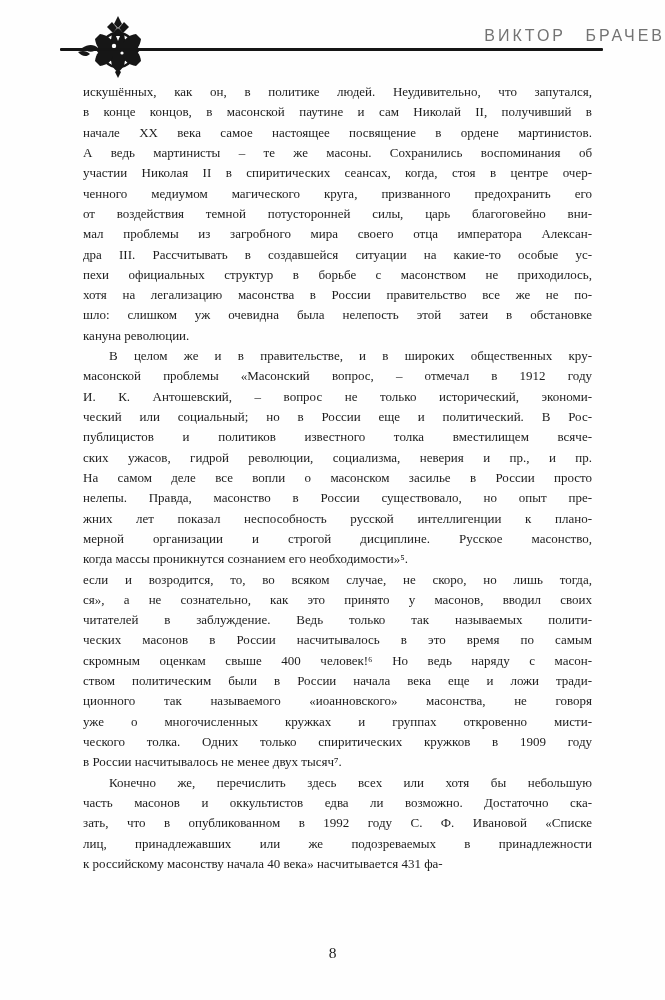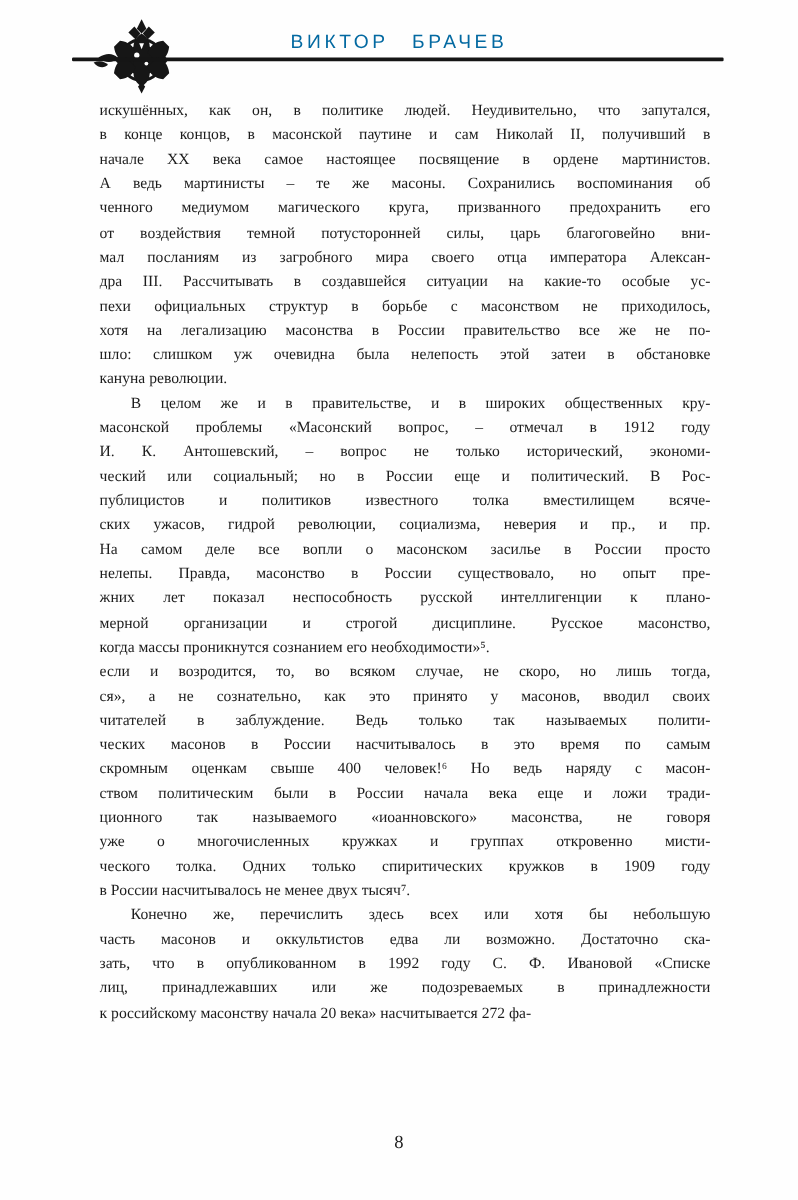--- a/index.html
+++ b/index.html
@@ -9,24 +9,24 @@
     margin:0 auto;
     background:#fefefe;
     overflow:hidden;
     font-family:"Liberation Serif","DejaVu Serif",serif;
     color:#1c1c1c;
   }
 
   
   .running-head {
     position:absolute; left:0; right:0; top:27px;
-    text-align:center;
+    text-align:right;
     font-family:"Liberation Sans","DejaVu Sans",sans-serif;
     font-size:16px; letter-spacing:3px; word-spacing:12px;
-    color:#0369a1;
+    color:#737373;
   }
   .header-rule {
     position:absolute; left:60px; right:62px; top:48px;
     height:2.5px; background:#151515; border-radius:1px;
   }
   .ornament {
     position:absolute; left:72px; top:12px;
     width:92px; height:70px;
   }
 
@@ -92,23 +92,24 @@
 
   <div class="running-head">ВИКТОР  БРАЧЕВ</div>
 
   <div class="header-rule"></div>
 
   <div class="text-block" id="text-block">
       <div class="line">искушённых, как он, в политике людей. Неудивительно, что запутался,</div>
       <div class="line">в конце концов, в масонской паутине и сам Николай II, получивший в</div>
       <div class="line">начале XX века самое настоящее посвящение в ордене мартинистов.</div>
       <div class="line">А ведь мартинисты – те же масоны. Сохранились воспоминания об</div>
+      <div class="line">участии Николая II в спиритических сеансах, когда, стоя в центре очер-</div>
       <div class="line">ченного медиумом магического круга, призванного предохранить его</div>
       <div class="line">от воздействия темной потусторонней силы, царь благоговейно вни-</div>
-      <div class="line">мал посланиям из загробного мира своего отца императора Алексан-</div>
+      <div class="line">мал проблемы из загробного мира своего отца императора Алексан-</div>
       <div class="line">дра III. Рассчитывать в создавшейся ситуации на какие-то особые ус-</div>
       <div class="line">пехи официальных структур в борьбе с масонством не приходилось,</div>
       <div class="line">хотя на легализацию масонства в России правительство все же не по-</div>
       <div class="line">шло: слишком уж очевидна была нелепость этой затеи в обстановке</div>
       <div class="line para-end">кануна революции.</div>
       <div class="line indent">В целом же и в правительстве, и в широких общественных кру-</div>
       <div class="line">масонской проблемы «Масонский вопрос, – отмечал в 1912 году</div>
       <div class="line">И. К. Антошевский, – вопрос не только исторический, экономи-</div>
       <div class="line">ческий или социальный; но в России еще и политический. В Рос-</div>
       <div class="line">публицистов и политиков известного толка вместилищем всяче-</div>
@@ -125,18 +126,18 @@
       <div class="line">скромным оценкам свыше 400 человек!⁶ Но ведь наряду с масон-</div>
       <div class="line">ством политическим были в России начала века еще и ложи тради-</div>
       <div class="line">ционного так называемого «иоанновского» масонства, не говоря</div>
       <div class="line">уже о многочисленных кружках и группах откровенно мисти-</div>
       <div class="line">ческого толка. Одних только спиритических кружков в 1909 году</div>
       <div class="line para-end">в России насчитывалось не менее двух тысяч⁷.</div>
       <div class="line indent">Конечно же, перечислить здесь всех или хотя бы небольшую</div>
       <div class="line">часть масонов и оккультистов едва ли возможно. Достаточно ска-</div>
       <div class="line">зать, что в опубликованном в 1992 году С. Ф. Ивановой «Списке</div>
       <div class="line">лиц, принадлежавших или же подозреваемых в принадлежности</div>
-      <div class="line para-end">к российскому масонству начала 20 века» насчитывается 272 фа-</div>
+      <div class="line para-end">к российскому масонству начала 40 века» насчитывается 431 фа-</div>
     </div>
 
   <div class="page-number">8</div>
 
 </div>
 
 </body></html>

